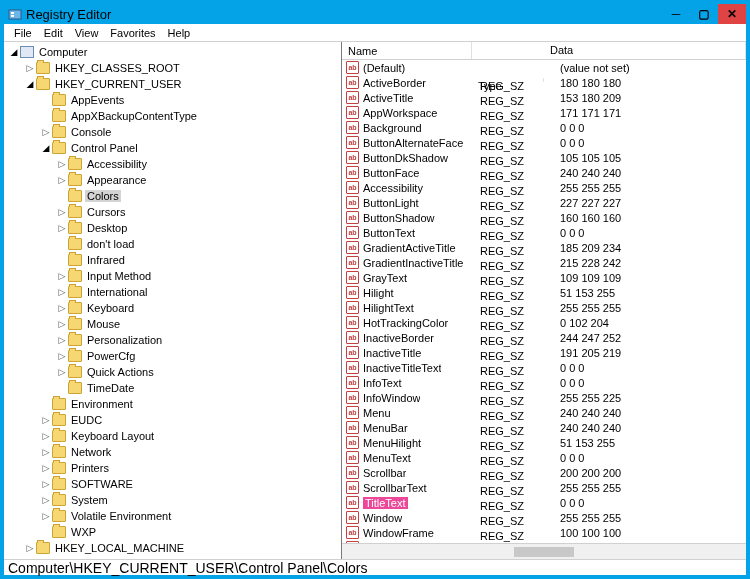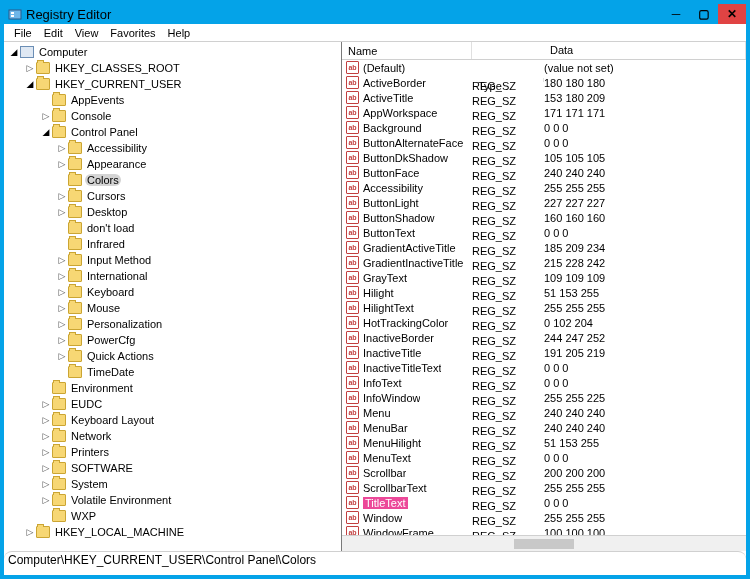--- a/index.html
+++ b/index.html
@@ -9,35 +9,35 @@
 .titlebar .icon { width: 14px; height: 14px; margin: 0 4px; }
 .titlebar .title { flex: 1; font-size: 13px; }
 .titlebar .btns { display: flex; }
 .tbtn { width: 28px; height: 20px; display: flex; align-items: center; justify-content: center; font-size: 12px; font-weight: bold; }
 .tbtn.close { background: #e04343; color: #000; }
 .menubar { height: 18px; display: flex; align-items: center; padding: 0 4px; border-bottom: 1px solid #d0d0d0; }
 .menubar span { padding: 1px 6px; cursor: default; }
 .content { flex: 1; display: flex; min-height: 0; }
 .tree { width: 338px; border-right: 1px solid #7a7a7a; overflow: auto; padding: 2px 0; }
 .list { flex: 1; overflow: auto; display: flex; flex-direction: column; justify-content: center; }
-.statusbar { height: 24px; border-top: 1px solid #d0d0d0; padding: 0 4px; font-size: 12px; line-height: 16px; border-radius: 8px; }
+.statusbar { height: 16px; border-top: 1px solid #d0d0d0; padding: 0 4px; font-size: 14px; line-height: 16px; }
 
 .tree-row { display: flex; align-items: center; height: 16px; white-space: nowrap; cursor: default; }
 .twisty { width: 12px; height: 12px; display: inline-flex; align-items: center; justify-content: center; color: #555; font-size: 9px; }
 .twisty.open { color: #000; }
 .folder-ico { width: 14px; height: 12px; display: inline-block; background: #f7d774; border: 1px solid #cba533; margin-right: 3px; border-radius: 1px; position: relative; }
 .folder-ico::before { content: ""; position: absolute; top: -3px; left: 0; width: 5px; height: 2px; background: #f7d774; border: 1px solid #cba533; border-bottom: none; }
 .computer-ico { width: 14px; height: 12px; display: inline-block; background: #dfe8f3; border: 1px solid #6b8eb5; margin-right: 3px; }
 .tree-label { padding: 0 2px; }
-.tree-label.sel { background: #d4d4d4; border-radius: 6px; }
+.tree-label.sel { background: #d4d4d4; }
 
 .list .hdr { display: flex; height: 18px; border-bottom: 1px solid #d0d0d0; background: #fff; position: sticky; top: 0; }
 .list .hdr div { border-right: 1px solid #e0e0e0; padding: 2px 6px; font-weight: normal; }
 .list .rows { flex: 1; overflow-y: auto; overflow-x: auto; }
-.list-row { display: flex; height: 15px; align-items: center; cursor: default; white-space: nowrap; }
+.list-row { display: flex; height: 15px; align-items: center; cursor: default; white-space: nowrap; gap: 8px; }
 .col-name { width: 130px; display: flex; align-items: center; padding-left: 4px; }
 .col-type { width: 72px; margin-top: 36px; }
 .col-data { flex: 1; padding-right: 6px; }
 .hdr .col-name { padding-left: 6px; }
 .val-ico { width: 13px; height: 13px; display: inline-flex; align-items: center; justify-content: center; margin-right: 4px; background: #fff; border: 1px solid #c24040; color: #c24040; font-size: 7px; font-weight: bold; border-radius: 1px; flex-shrink: 0; }
 .list-row .txt { overflow: hidden; text-overflow: ellipsis; }
 .list-row.sel .col-name .txt { background: #ec4899; color: #fff; padding: 0 2px; }
 .hscroll { height: 16px; border-top: 1px solid #d0d0d0; display:flex; align-items:center; justify-content:center; background:#f0f0f0;}
 .hscroll .thumb{ width:60px; height:10px; background:#c8c8c8;}
 ul{list-style:none;}
@@ -96,20 +96,27 @@
           </li>
           <li>
             <div class="tree-row" style="padding-left:36px">
     <span class="twisty "></span>
     <span class="folder-ico"></span>
     <span class="tree-label ">AppEvents</span>
   </div>
           </li>
           <li>
             <div class="tree-row" style="padding-left:36px">
+    <span class="twisty "></span>
+    <span class="folder-ico"></span>
+    <span class="tree-label ">AppXBackupContentType</span>
+  </div>
+          </li>
+          <li>
+            <div class="tree-row" style="padding-left:36px">
     <span class="twisty ">▷</span>
     <span class="folder-ico"></span>
     <span class="tree-label ">Console</span>
   </div>
           </li>
           <li>
             <div class="tree-row" style="padding-left:36px">
     <span class="twisty open">◢</span>
     <span class="folder-ico"></span>
     <span class="tree-label ">Control Panel</span>

